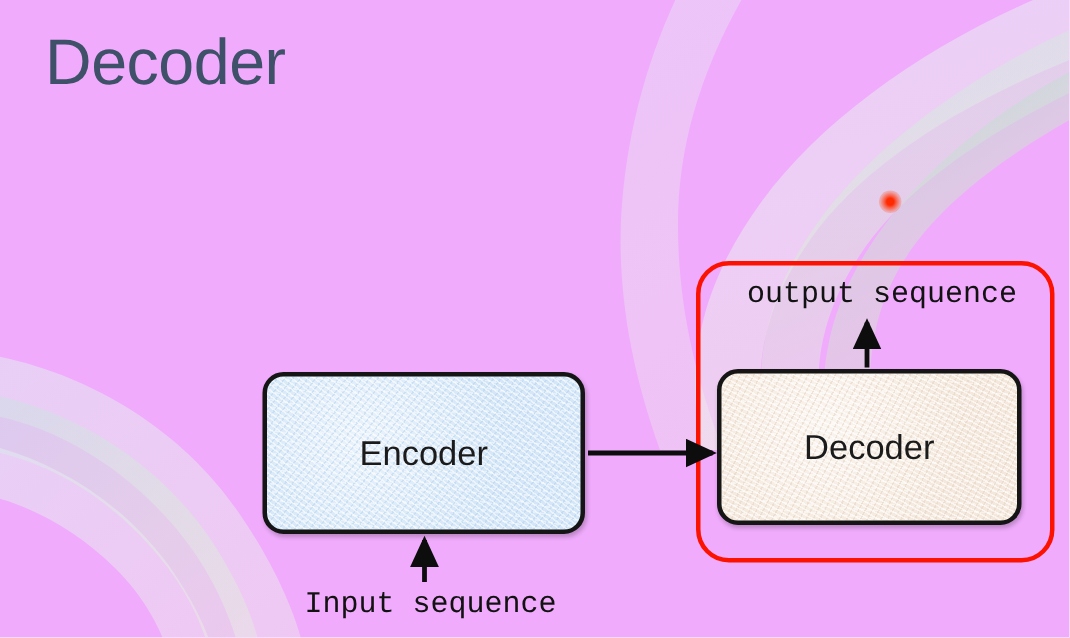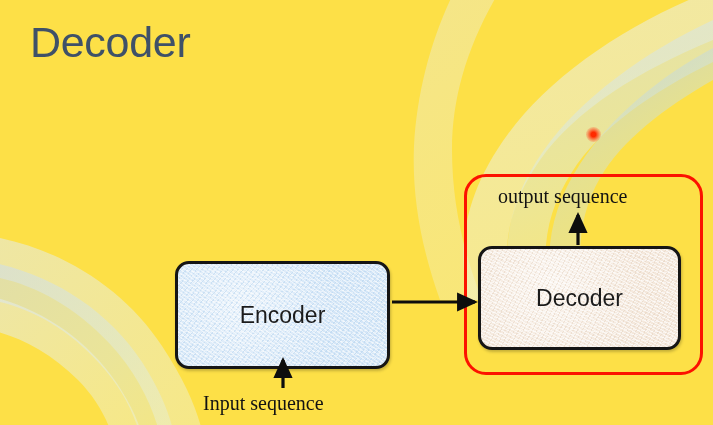--- a/index.html
+++ b/index.html
@@ -4,21 +4,21 @@
 <style>
   html, body {
     margin: 0;
     padding: 0;
     background: #ffffff;
   }
   #slide {
     position: relative;
     width: 713px;
     height: 425px;
-    background: #fde047;
+    background: #f0abfc;
     overflow: hidden;
     font-family: "Liberation Sans", sans-serif;
   }
 
   
   .deco-layer {
     position: absolute;
     inset: 0;
     pointer-events: none;
   }
@@ -83,21 +83,20 @@
     top: 248px;
     width: 215px;
     height: 108px;
     background-color: #d4e6f7;
     background-image:
       repeating-linear-gradient(37deg, rgba(255,255,255,0.55) 0 1px, rgba(255,255,255,0) 1px 3px),
       repeating-linear-gradient(-51deg, rgba(176,208,237,0.45) 0 1px, rgba(255,255,255,0) 1px 4px),
       repeating-linear-gradient(11deg, rgba(255,255,255,0.4) 0 1px, rgba(255,255,255,0) 1px 5px),
       radial-gradient(circle at 30% 40%, rgba(255,255,255,0.5), rgba(255,255,255,0) 60%);
     box-shadow: 1px 2px 3px rgba(0,0,0,0.22);
-    margin-top: 13px;
   }
 
   
   #decoder-box {
     left: 478px;
     top: 246px;
     width: 203px;
     height: 104px;
     background-color: #f4e8dc;
     background-image:
@@ -116,21 +115,21 @@
     width: 239px;
     height: 201px;
     border: 3px solid #fc1200;
     border-radius: 22px;
     box-sizing: border-box;
     z-index: 8;
   }
 
   .label {
     position: absolute;
-    font-family: Liberation Serif, serif;
+    font-family: Liberation Mono, monospace;
     font-size: 20px;
     color: #121212;
     white-space: nowrap;
   }
   #output-label { left: 498px; top: 185px; }
   #input-label  { left: 203px; top: 392px; }
 
   svg.arrows {
     position: absolute;
     inset: 0;

